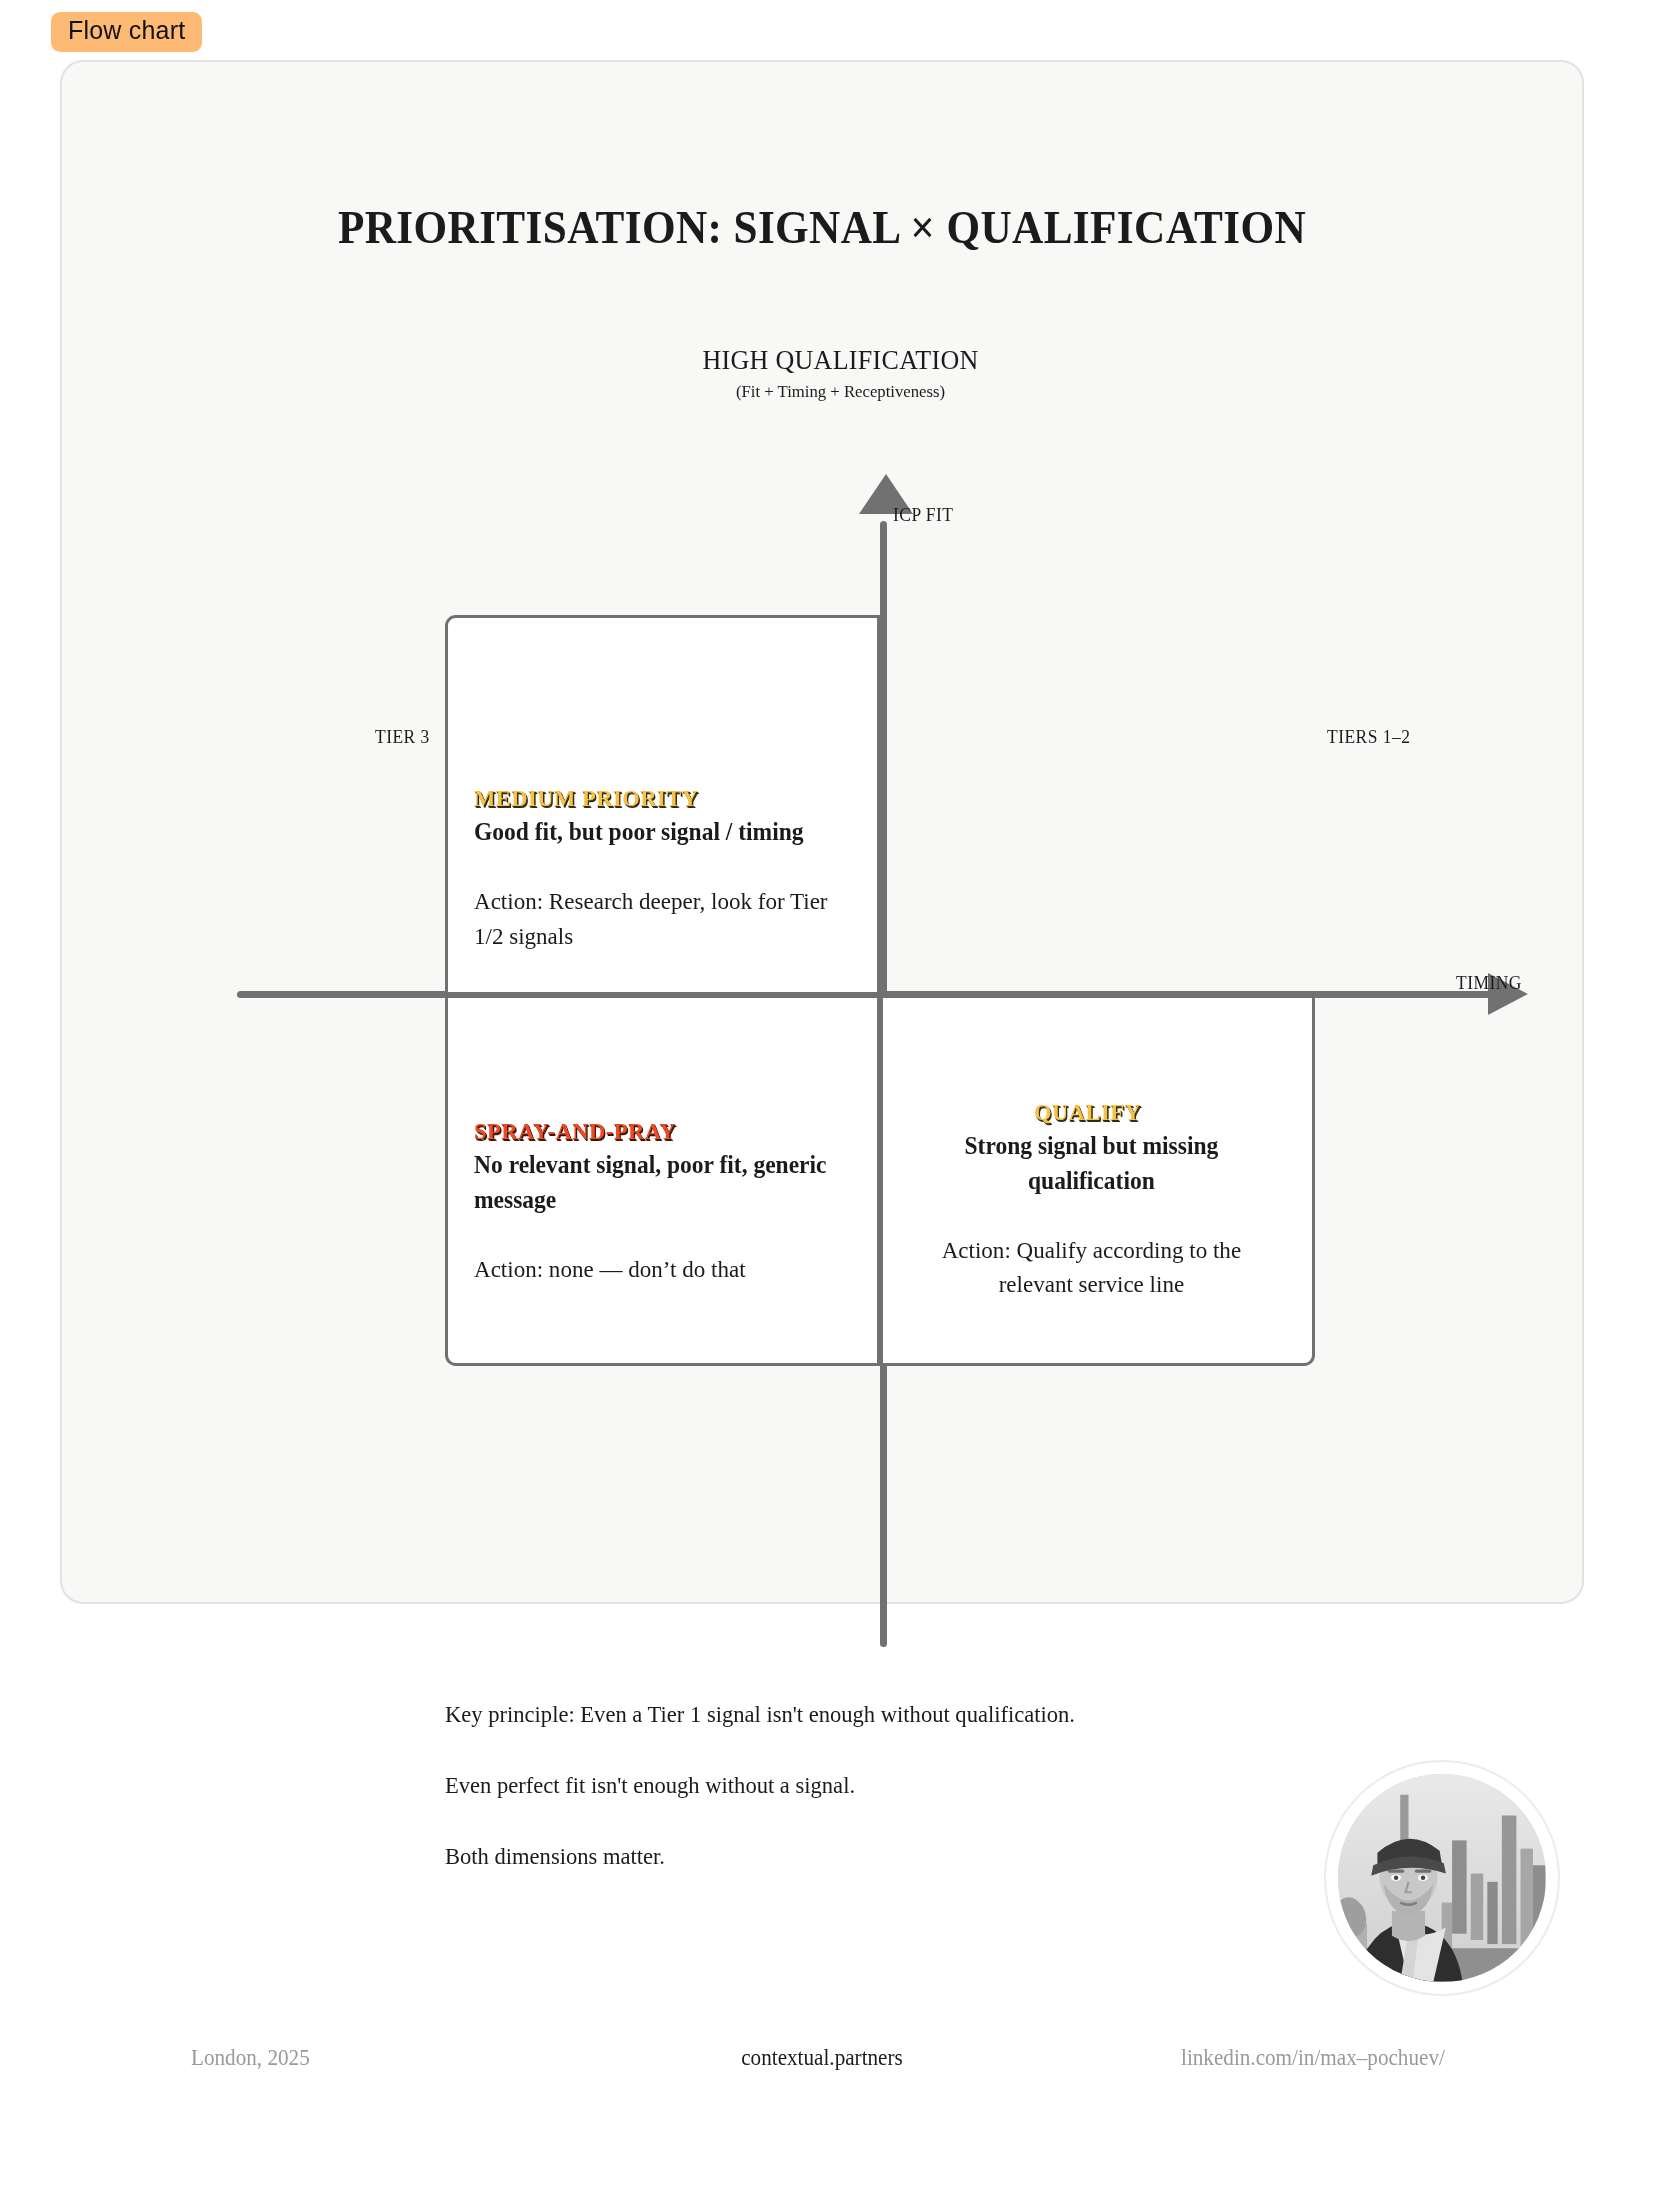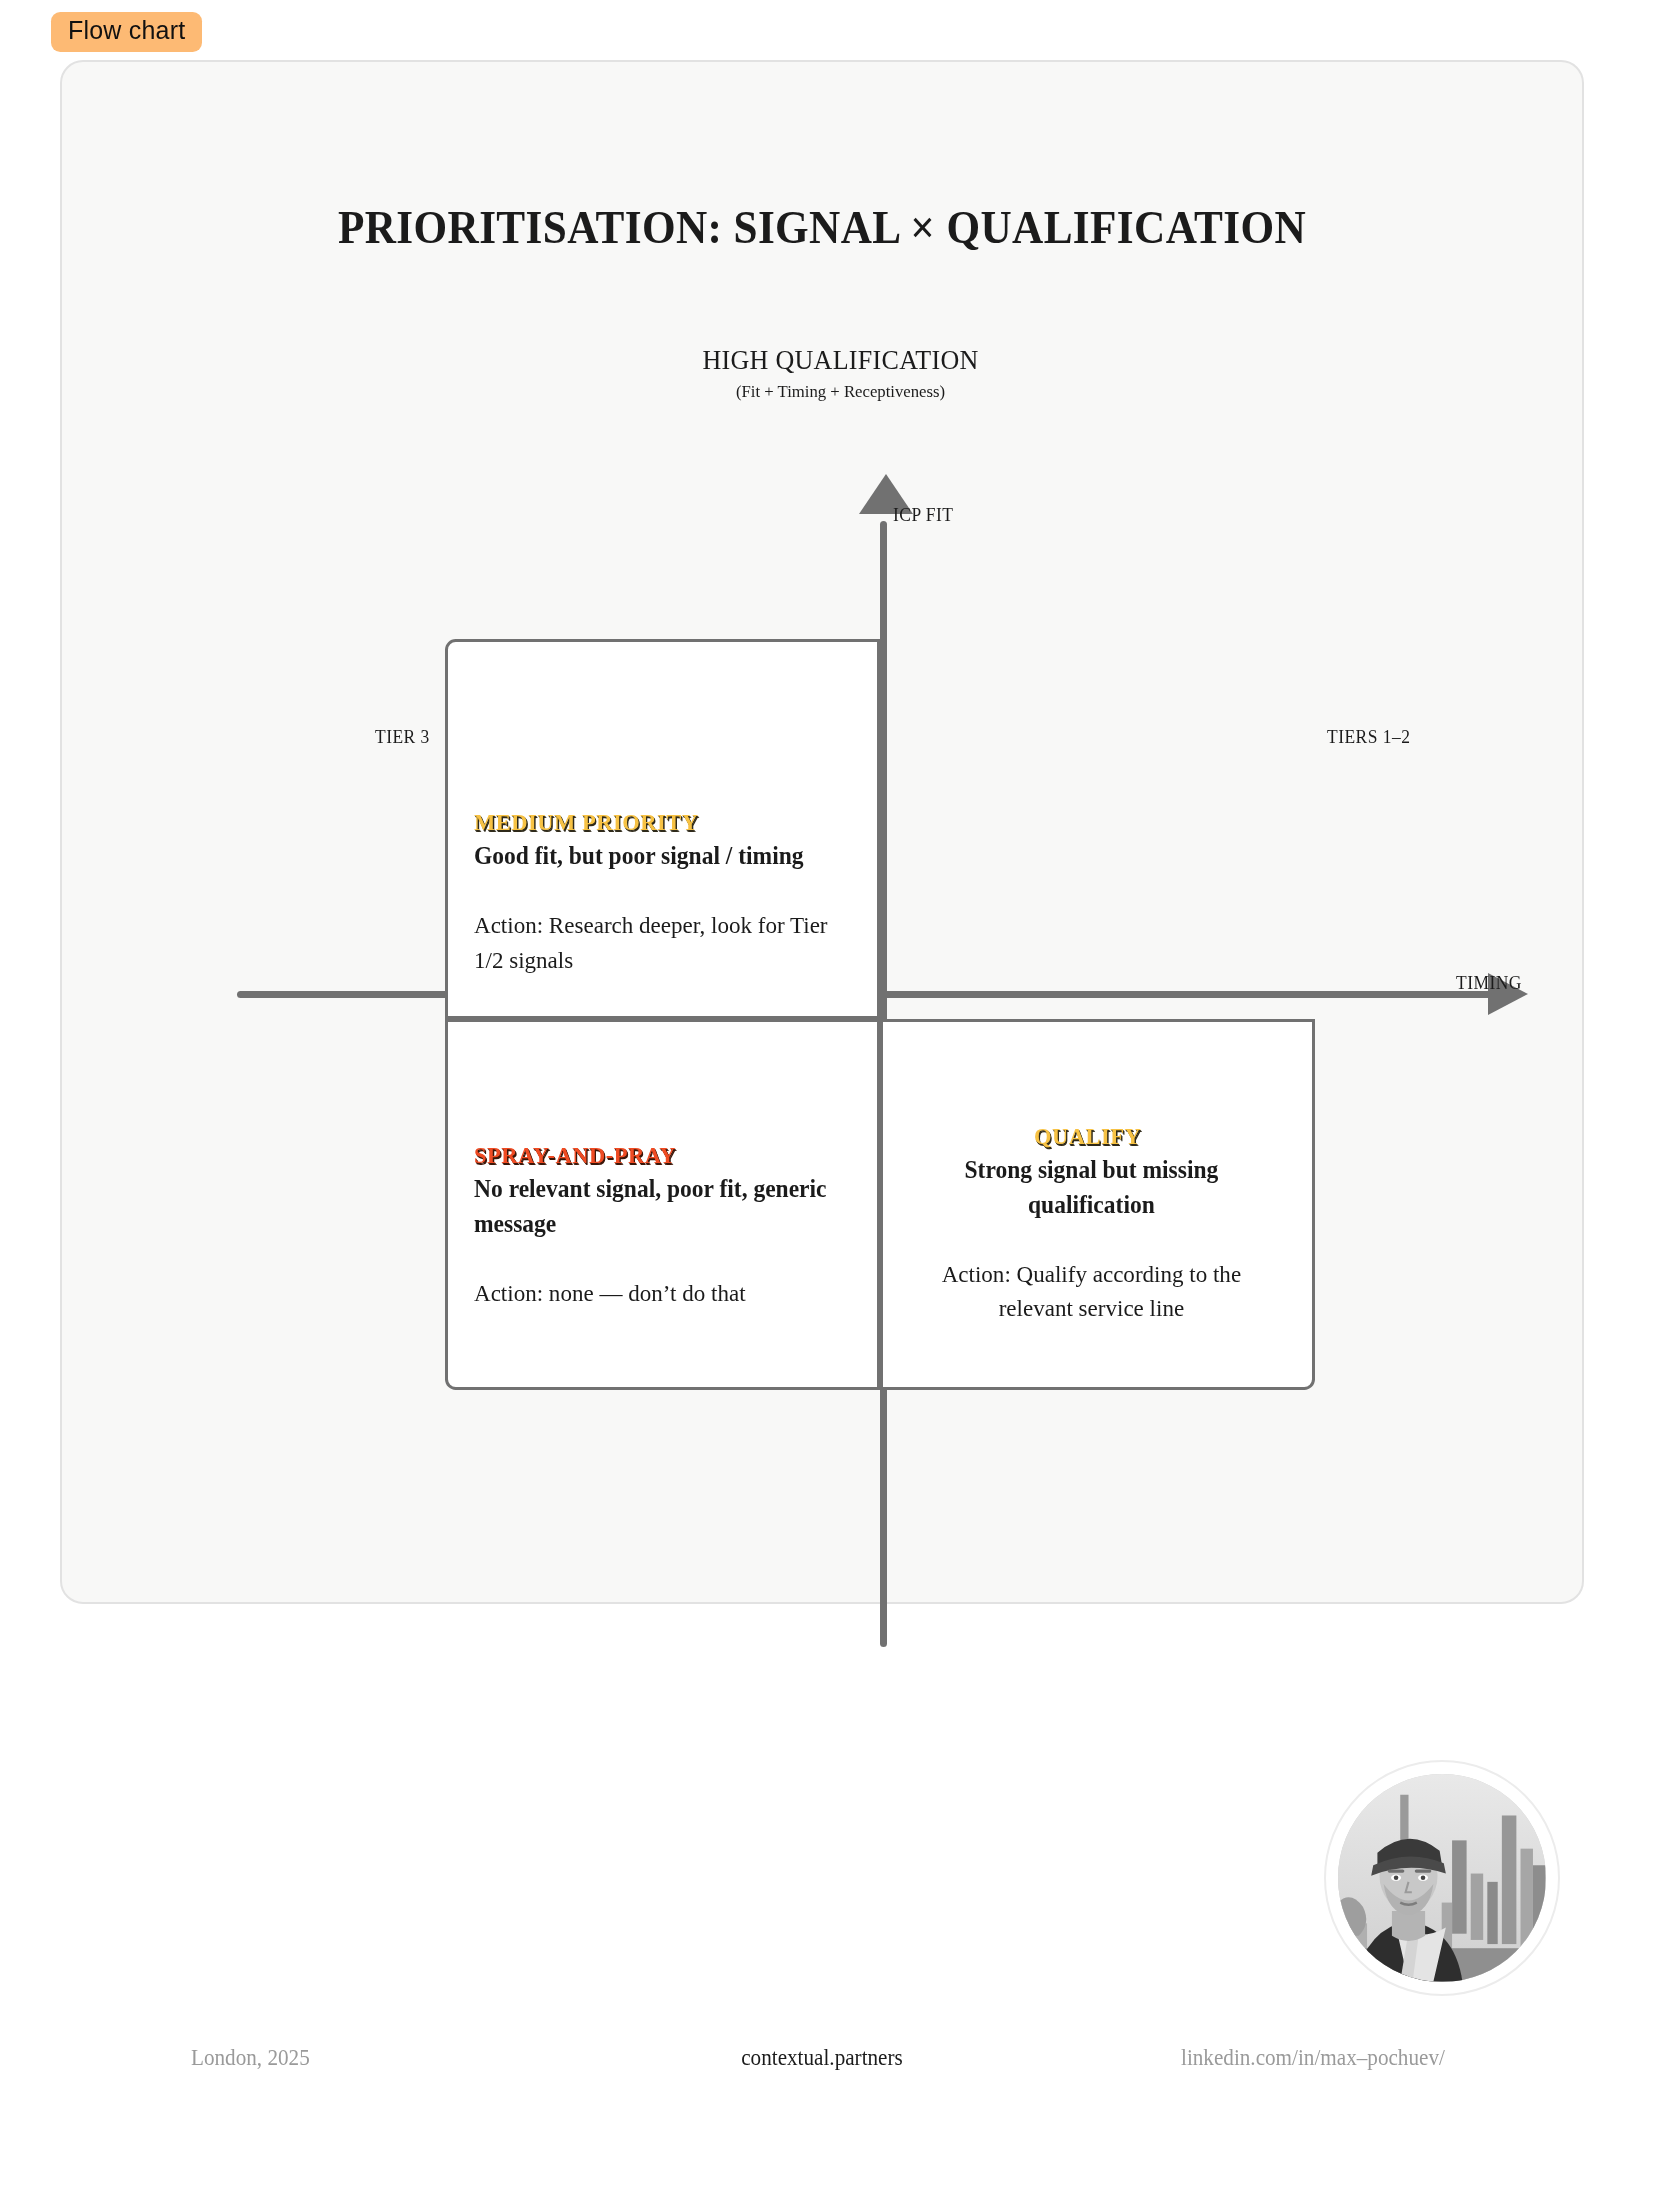--- a/index.html
+++ b/index.html
@@ -124,21 +124,20 @@
   .lbl-timing { left: 1394px; top: 911px; }
   .lbl-tier3 { left: 313px; top: 665px; }
   .lbl-tiers12 { left: 1265px; top: 665px; }
 
   
   .quad {
     position: absolute;
     background: #ffffff;
     border: 3.8px solid #717171;
     padding: 45px 26px;
-    margin-top: 24px;
   }
   .q-tl { left: 383px;  top: 553px;  width: 435px; height: 380px; border-radius: 10.7px 0 0 0; }
   .q-tr { left: 818px; top: 553px;  width: 435px; height: 380px; border-radius: 0 10.7px 0 0; }
   .q-bl { left: 383px;  top: 933px; width: 435px; height: 371px; border-radius: 0 0 0 10.7px; }
   .q-br { left: 818px; top: 933px; width: 435px; height: 371px; border-radius: 0 0 10.7px 0; text-align: center; }
 
   .q-inner { position: absolute; left: 26px; right: 23px; }
   .q-tl .q-inner, .q-tr .q-inner { top: 167px; }
   .q-bl .q-inner { top: 120px; }
   .q-br .q-inner { top: 101px; }
@@ -260,20 +259,25 @@
   </div>
 
   <div class="quad q-br">
     <div class="q-inner">
       <div class="q-tag tag-gold">QUALIFY</div>
       <div class="q-head">Strong signal but missing qualification</div>
       <div class="q-action">Action: Qualify according to the relevant service line</div>
     </div>
   </div>
 
+  <div class="principles">
+    <p>Key principle: Even a Tier 1 signal isn't enough without qualification.</p>
+    <p>Even perfect fit isn't enough without a signal.</p>
+    <p>Both dimensions matter.</p>
+  </div>
 
   <div class="avatar-ring">
     <div class="avatar-clip">
       <svg width="100%" height="100%" viewBox="0 0 100 100" preserveAspectRatio="xMidYMid slice">
         <defs>
           <linearGradient id="sky" x1="0" y1="0" x2="0" y2="1">
             <stop offset="0%" stop-color="#e9e9e9"></stop>
             <stop offset="100%" stop-color="#cfcfcf"></stop>
           </linearGradient>
         </defs>

